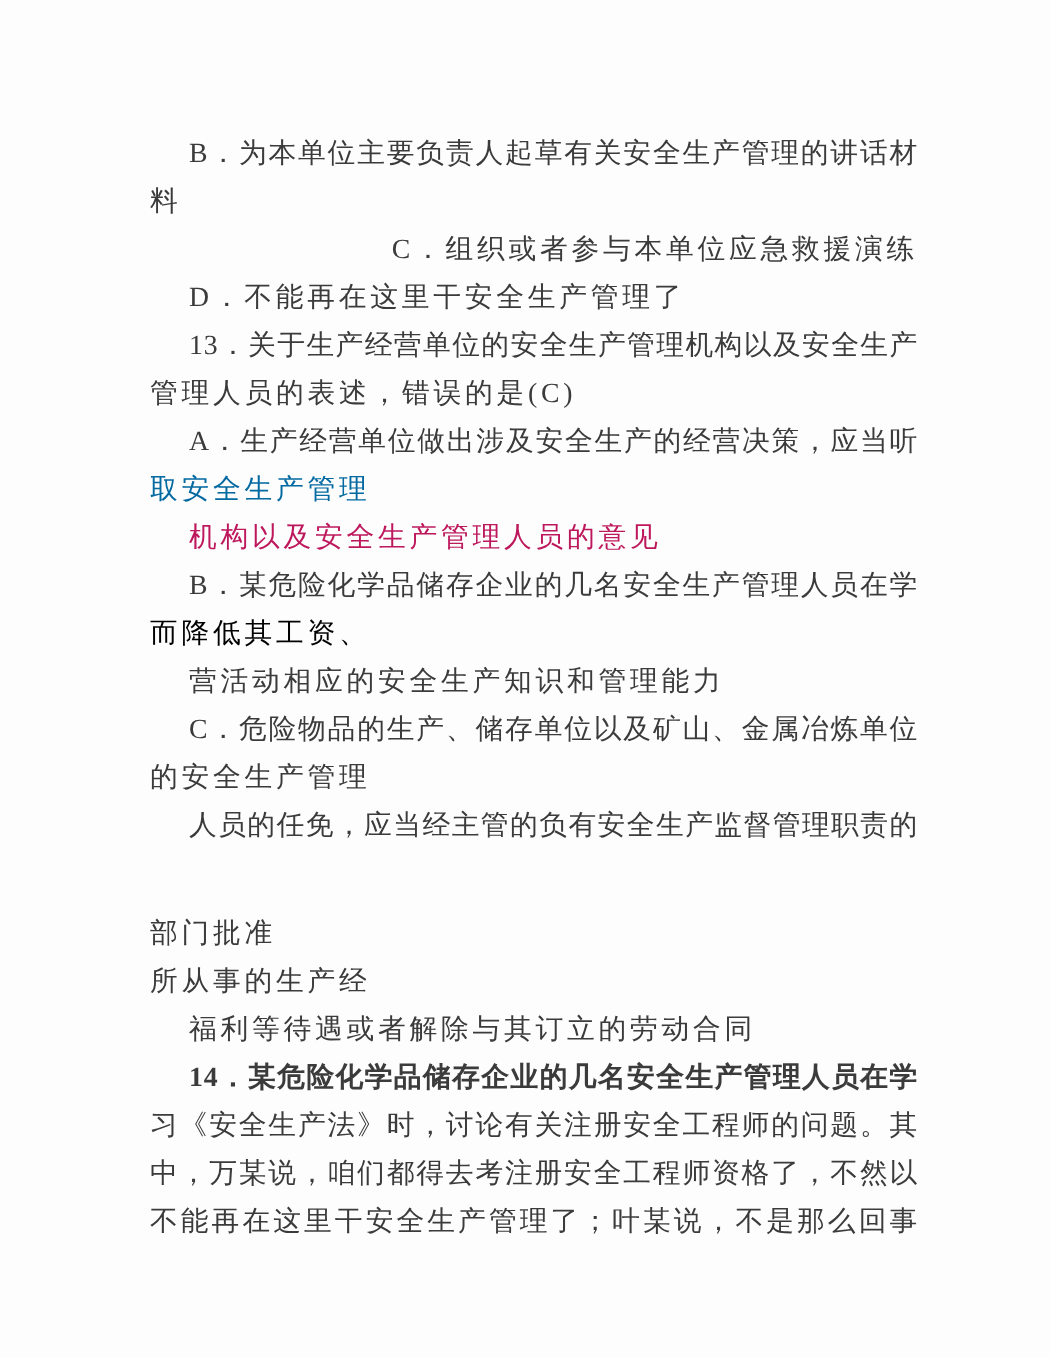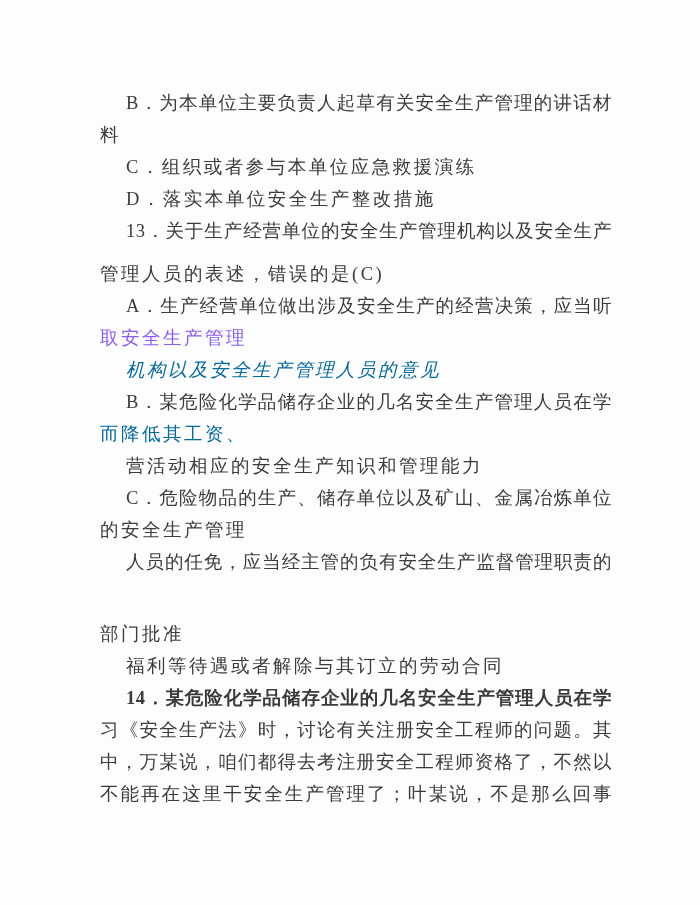--- a/index.html
+++ b/index.html
@@ -42,33 +42,34 @@
     overflow: hidden;
   }
 </style>
 </head>
 <body>
 
 <div class="page" style="background: rgb(253, 253, 253);">
   <div class="textblock">
       <div class="line indent fill" style="color: rgb(59, 59, 59);">B．为本单位主要负责人起草有关安全生产管理的讲话材</div>
       <div class="line" style="color: rgb(59, 59, 59);">料</div>
-      <div class="line indent" style="color: rgb(59, 59, 59);">C．组织或者参与本单位应急救援演练</div>
-      <div class="line indent" style="color: rgb(59, 59, 59);">D．落实本单位安全生产整改措施</div>
+      <div class="line indent" style="color: rgb(59, 59, 59); text-align: right;">C．组织或者参与本单位应急救援演练</div>
+      <div class="line indent" style="color: rgb(59, 59, 59);">D．不能再在这里干安全生产管理了</div>
       <div class="line indent fill" style="color: rgb(59, 59, 59);">13．关于生产经营单位的安全生产管理机构以及安全生产</div>
-      <div class="line" style="color: rgb(59, 59, 59); margin-top: 11px;">管理人员的表述，错误的是(C)</div>
+      <div class="line" style="color: rgb(59, 59, 59);">管理人员的表述，错误的是(C)</div>
       <div class="line indent fill" style="color: rgb(59, 59, 59);">A．生产经营单位做出涉及安全生产的经营决策，应当听</div>
-      <div class="line" style="color: #8b5cf6;">取安全生产管理</div>
-      <div class="line indent" style="color: #0369a1; font-style: italic;">机构以及安全生产管理人员的意见</div>
+      <div class="line" style="color: #0369a1;">取安全生产管理</div>
+      <div class="line indent" style="color: #be185d;">机构以及安全生产管理人员的意见</div>
       <div class="line indent fill" style="color: rgb(59, 59, 59);">B．某危险化学品储存企业的几名安全生产管理人员在学</div>
-      <div class="line" style="color: #0369a1;">而降低其工资、</div>
+      <div class="line" style="color: #000000;">而降低其工资、</div>
       <div class="line indent" style="color: rgb(59, 59, 59);">营活动相应的安全生产知识和管理能力</div>
       <div class="line indent fill" style="color: rgb(59, 59, 59);">C．危险物品的生产、储存单位以及矿山、金属冶炼单位</div>
       <div class="line" style="color: rgb(59, 59, 59);">的安全生产管理</div>
       <div class="line indent fill" style="color: rgb(59, 59, 59);">人员的任免，应当经主管的负有安全生产监督管理职责的</div>
       <div class="line" style="color: rgb(59, 59, 59); margin-top: 40px;">部门批准</div>
+      <div class="line" style="color: rgb(59, 59, 59);">所从事的生产经</div>
       <div class="line indent" style="color: rgb(59, 59, 59);">福利等待遇或者解除与其订立的劳动合同</div>
       <div class="line indent fill" style="color: rgb(59, 59, 59); font-weight: bold;">14．某危险化学品储存企业的几名安全生产管理人员在学</div>
       <div class="line fill" style="color: rgb(59, 59, 59);">习《安全生产法》时，讨论有关注册安全工程师的问题。其</div>
       <div class="line fill" style="color: rgb(59, 59, 59);">中，万某说，咱们都得去考注册安全工程师资格了，不然以后</div>
       <div class="line fill" style="color: rgb(59, 59, 59);">不能再在这里干安全生产管理了；叶某说，不是那么回事儿，</div>
     </div>
 </div>
 
 </body></html>

